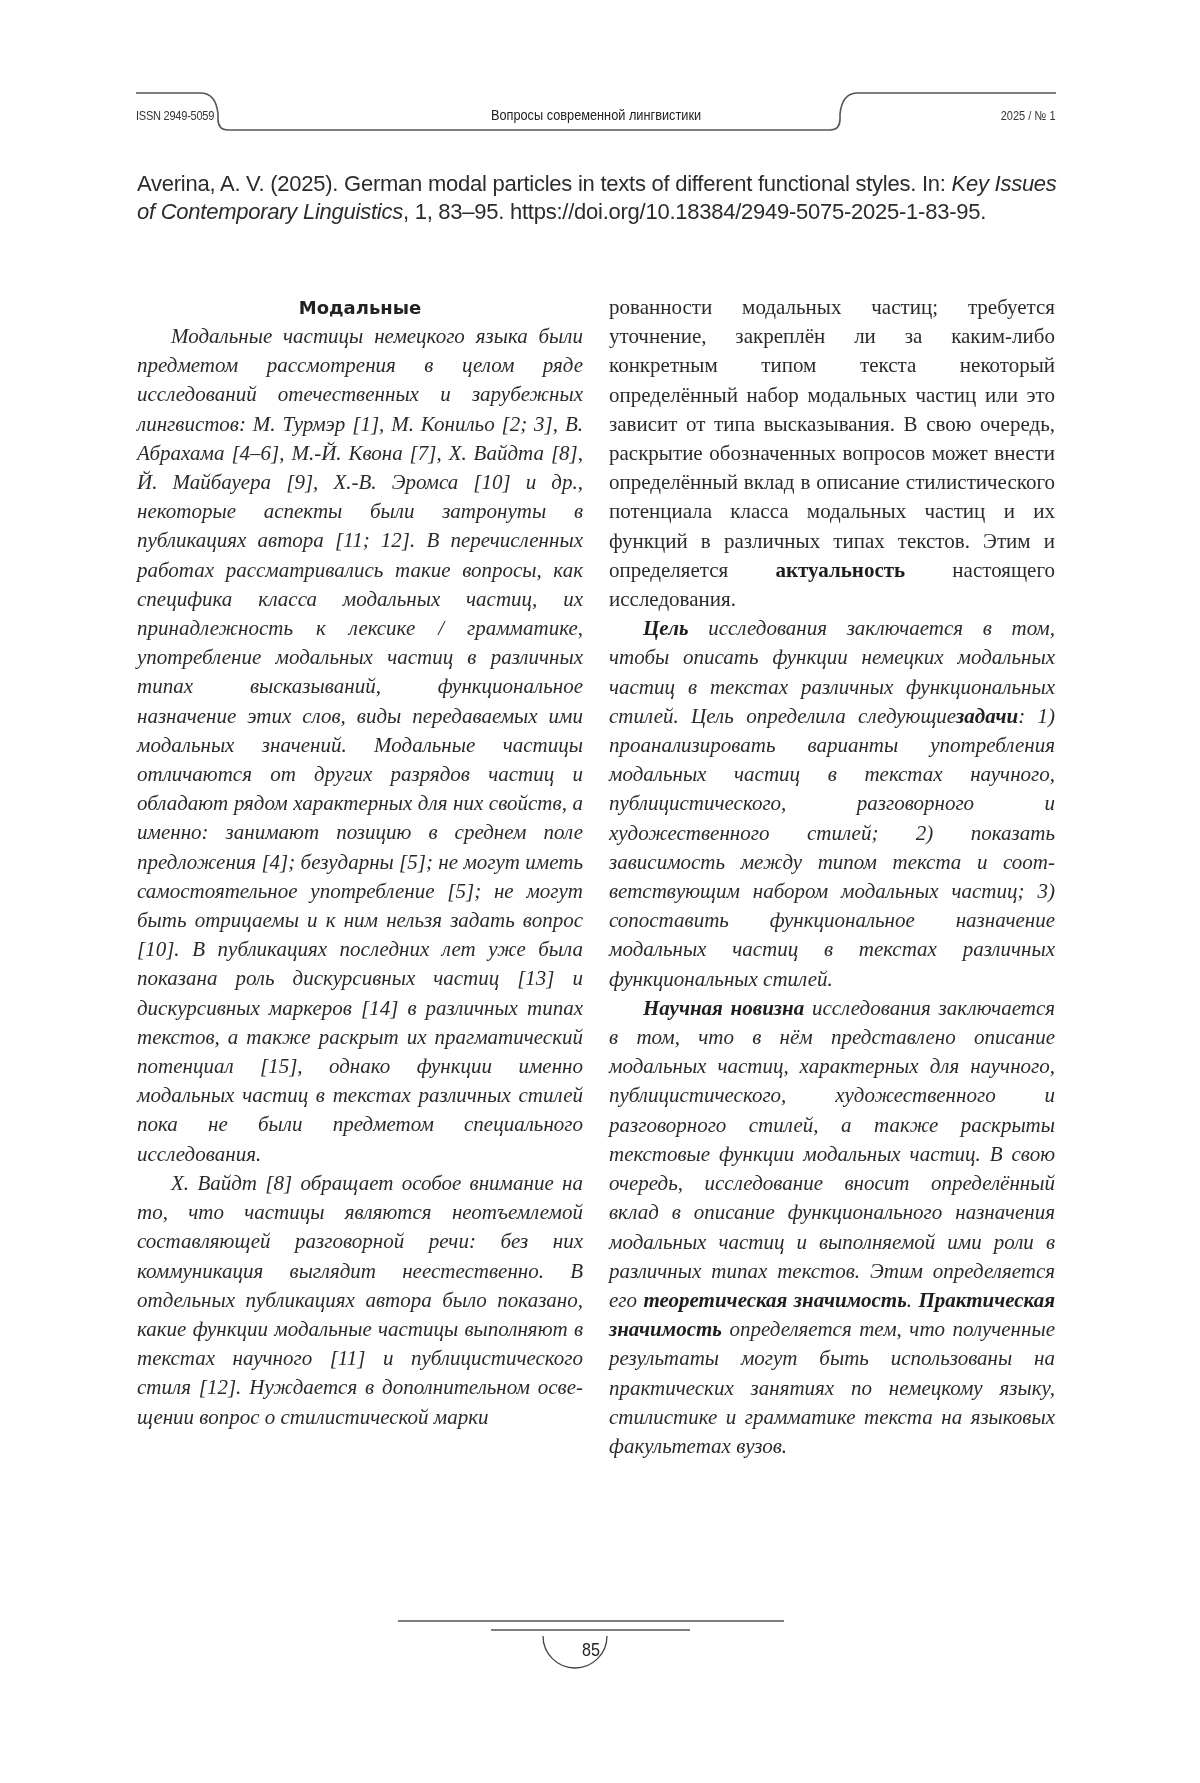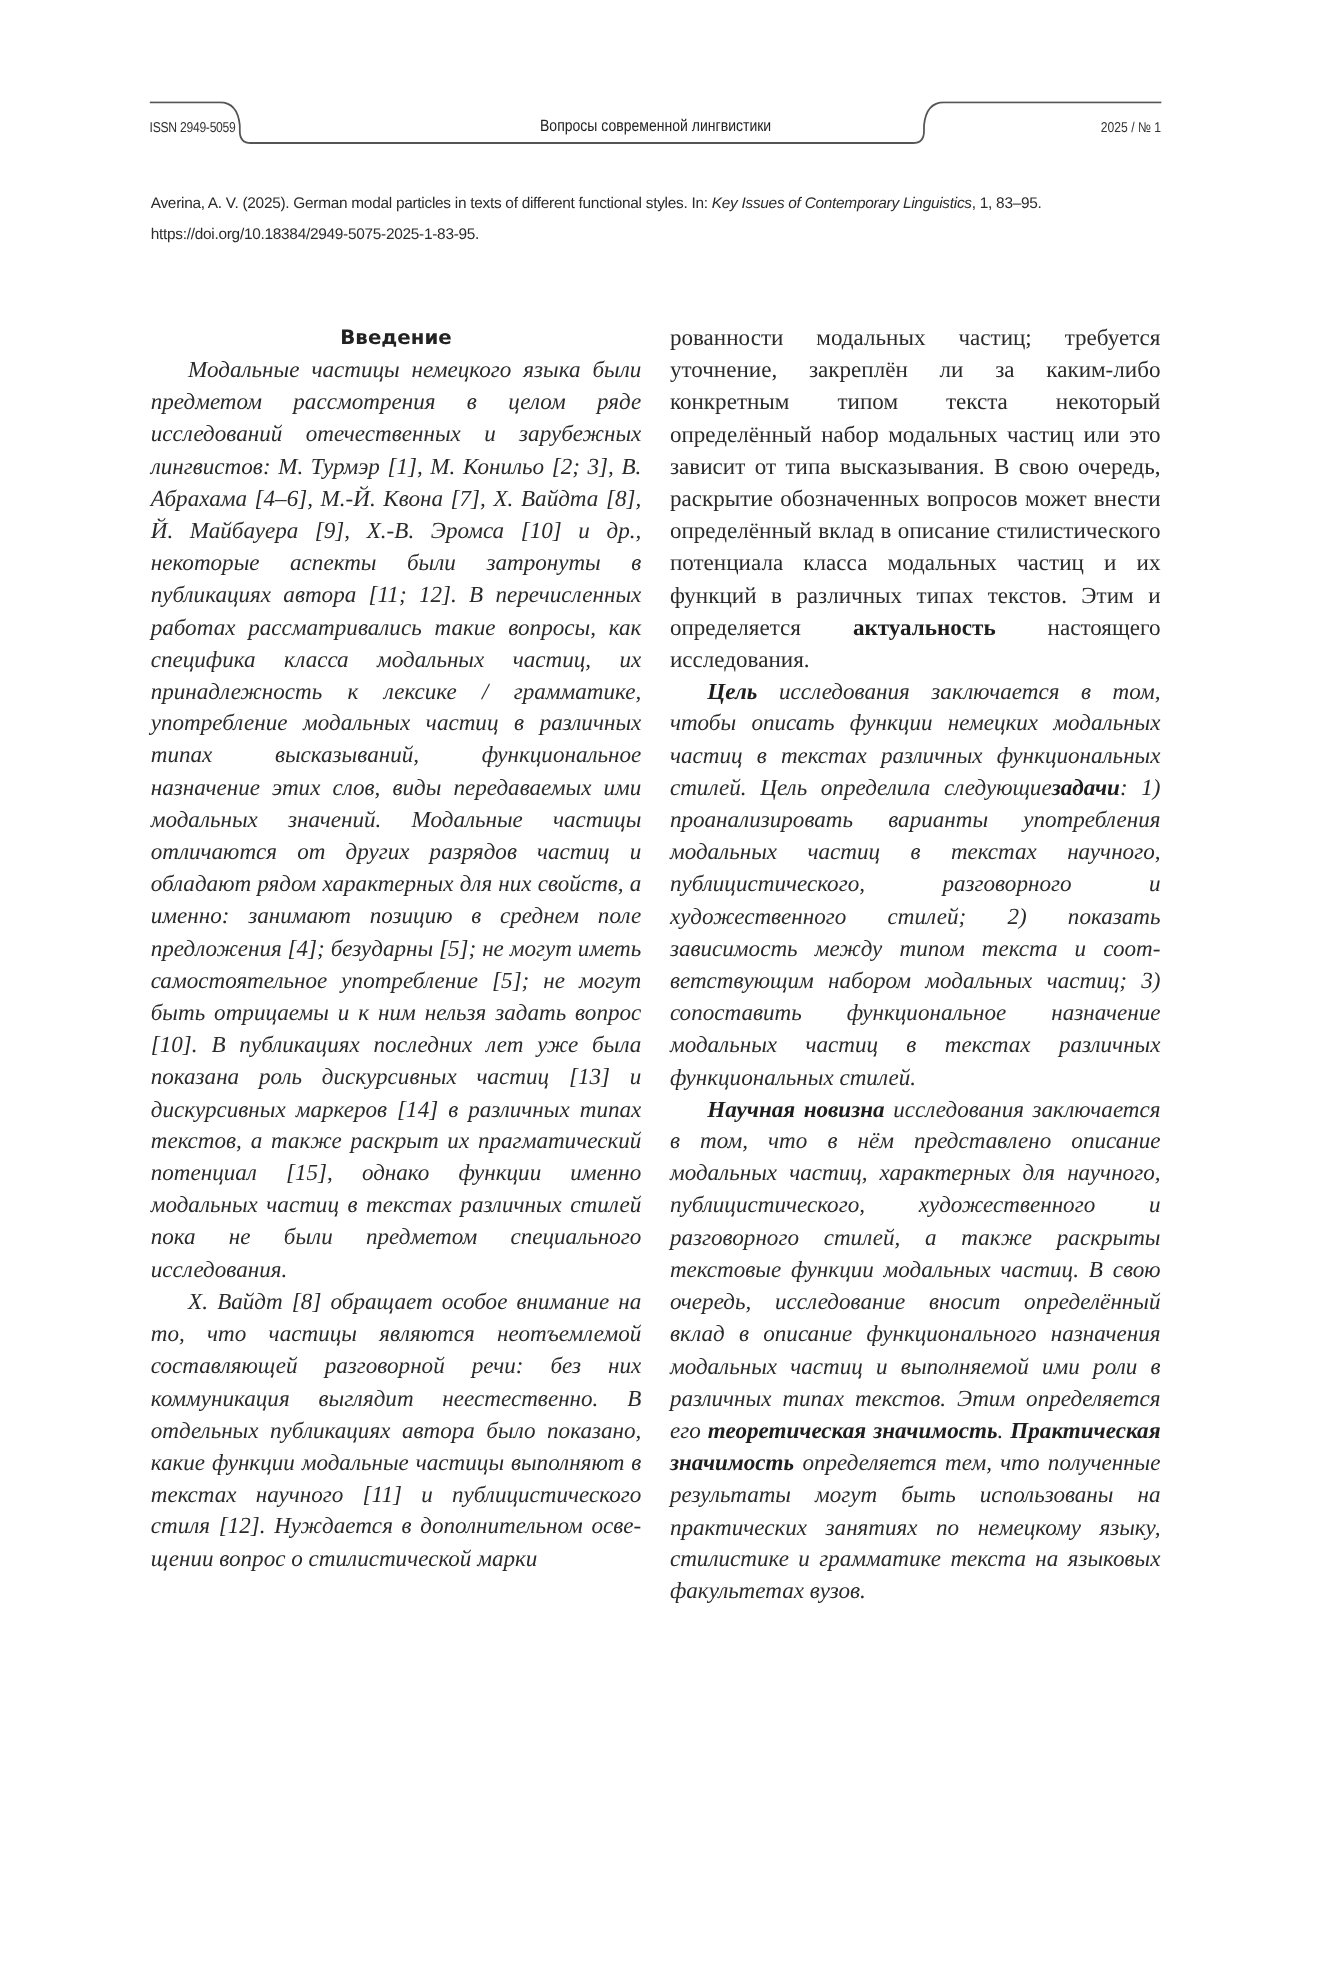--- a/index.html
+++ b/index.html
@@ -9,21 +9,21 @@
   
   .header { position: absolute; left: 136px; top: 92px; width: 920px; height: 48px; }
   .header svg { position: absolute; left: 0; top: 0; }
   .h-issn { position: absolute; left: 0px; top: 16px; font-family: "Liberation Sans", sans-serif; font-size: 13px; color: #333; letter-spacing: -0.3px; transform: scaleX(0.85); transform-origin: left; }
   .h-title { position: absolute; left: 0; right: 0; top: 14px; text-align: center; font-family: "Liberation Sans", sans-serif; font-size: 15px; color: #222; transform: scaleX(0.85); }
   .h-issue { position: absolute; right: 0px; top: 16px; font-family: "Liberation Sans", sans-serif; font-size: 13px; color: #333; transform: scaleX(0.85); transform-origin: right; }
 
   
   .citation { position: absolute; left: 137px; top: 170px; width: 920px; font-family: "Liberation Sans", sans-serif; color: #2b2b2b; }
   .cit-label { font-weight: bold; font-style: italic; font-size: 19px; letter-spacing: -0.3px; margin-bottom: 6px; }
-  .cit-text { font-size: 14px; line-height: 28px; letter-spacing: -0.25px; }
+  .cit-text { font-size: 22px; line-height: 28px; letter-spacing: -0.25px; }
   .cit-text i { font-style: italic; }
 
   
   .col { position: absolute; top: 293px; width: 446px; font-family: "Liberation Serif", serif; font-size: 21px; line-height: 29.2px; color: #2a2a2a; text-align: justify; hyphens: manual; }
   .col-left { left: 137px; }
   .col-right { left: 609px; }
   .section-heading { text-align: center; font-family: "DejaVu Sans", sans-serif; font-weight: bold; font-size: 18px; line-height: 29px; color: #222; margin: 0; }
   .col p { margin: 0; text-indent: 0; }
   .col p.indent { text-indent: 34px; font-style: italic; }
   .col b { font-weight: bold; color: #1e1e1e; margin-top: 12px; }
@@ -44,25 +44,33 @@
     <span class="h-issn">ISSN 2949-5059</span>
     <span class="h-title">Вопросы современной лингвистики</span>
     <span class="h-issue">2025 / № 1</span>
   </div>
 
   <div class="citation">
     <div class="cit-text"><span>Averina, A. V. (2025). German modal particles in texts of different functional styles. In: </span><i>Key Issues of Contemporary Linguistics</i><span>, 1, 83–95. https://doi.org/10.18384/2949-5075-2025-1-83-95.</span></div>
   </div>
 
   <div class="col col-left">
-    <h2 class="section-heading">Введение</h2>
+    <h2 class="section-heading">Модальные</h2>
     <p class="indent">Модальные частицы немецкого языка были предметом рассмотрения в целом ряде исследований отечественных и за­рубежных лингвистов: М. Турмэр [1], М. Конильо [2; 3], В. Абрахама [4–6], М.-Й. Квона [7], Х. Вайдта [8], Й. Майбауера [9], Х.-В. Эромса [10] и др., некоторые аспекты были затронуты в публикациях автора [11; 12]. В перечисленных рабо­тах рассматривались такие вопросы, как специфика класса модальных частиц, их принадлежность к лексике / грамматике, употребление модальных частиц в раз­личных типах высказываний, функци­ональное назначение этих слов, виды передаваемых ими модальных значений. Модальные частицы отличаются от дру­гих разрядов частиц и обладают рядом характерных для них свойств, а имен­но: занимают позицию в среднем поле предложения [4]; безударны [5]; не могут иметь самостоятельное употребление [5]; не могут быть отрицаемы и к ним нель­зя задать вопрос [10]. В публикациях по­следних лет уже была показана роль дис­курсивных частиц [13] и дискурсивных маркеров [14] в различных типах текстов, а также раскрыт их прагматический по­тенциал [15], однако функции именно модальных частиц в текстах различных стилей пока не были предметом специ­ального исследования.</p>
     <p class="indent">Х. Вайдт [8] обращает особое вни­мание на то, что частицы являются не­отъемлемой составляющей разговорной речи: без них коммуникация выглядит неестественно. В отдельных публикаци­ях автора было показано, какие функции модальные частицы выполняют в текстах научного [11] и публицистического стиля [12]. Нуждается в дополнительном осве­щении вопрос о стилистической марки­</p>
   </div>
 
   <div class="col col-right">
     <p><span>рованности модальных частиц; требуется уточнение, закреплён ли за каким-либо конкретным типом текста некоторый определённый набор модальных частиц или это зависит от типа высказывания. В свою очередь, раскрытие обозначен­ных вопросов может внести определён­ный вклад в описание стилистического потенциала класса модальных частиц и их функций в различных типах текстов. Этим и определяется </span><b>актуальность</b><span> на­стоящего исследования.</span></p>
     <p class="indent"><b>Цель</b><span> исследования заключается в том, чтобы описать функции немецких модаль­ных частиц в текстах различных функцио­нальных стилей. Цель определила следую­щие</span><b>задачи</b><span>: 1) проанализировать варианты употребления модальных частиц в текстах научного, публицистического, разговорно­го и художественного стилей; 2) показать зависимость между типом текста и соот­ветствующим набором модальных частиц; 3) сопоставить функциональное назначе­ние модальных частиц в текстах различ­ных функциональных стилей.</span></p>
     <p class="indent"><b>Научная новизна</b><span> исследования за­ключается в том, что в нём представлено описание модальных частиц, характер­ных для научного, публицистического, художественного и разговорного стилей, а также раскрыты текстовые функции модальных частиц. В свою очередь, ис­следование вносит определённый вклад в описание функционального назначения модальных частиц и выполняемой ими роли в различных типах текстов. Этим определяется его </span><b>теоретическая значи­мость</b><span>. </span><b>Практическая значимость</b><span> опре­деляется тем, что полученные результаты могут быть использованы на практиче­ских занятиях по немецкому языку, сти­листике и грамматике текста на языковых факультетах вузов.</span></p>
   </div>
 
+  <div class="footer">
+    <svg width="386" height="80">
+      <line x1="0" y1="9" x2="386" y2="9" stroke="#555" stroke-width="1.6"></line>
+      <line x1="93" y1="18" x2="292" y2="18" stroke="#555" stroke-width="1.6"></line>
+      <path d="M145,24 A32,32 0 0 0 209,24" fill="none" stroke="#444" stroke-width="1.3"></path>
+    </svg>
+    <div class="page-num">85</div>
+  </div>
 
 </div>
 
 </body></html>

